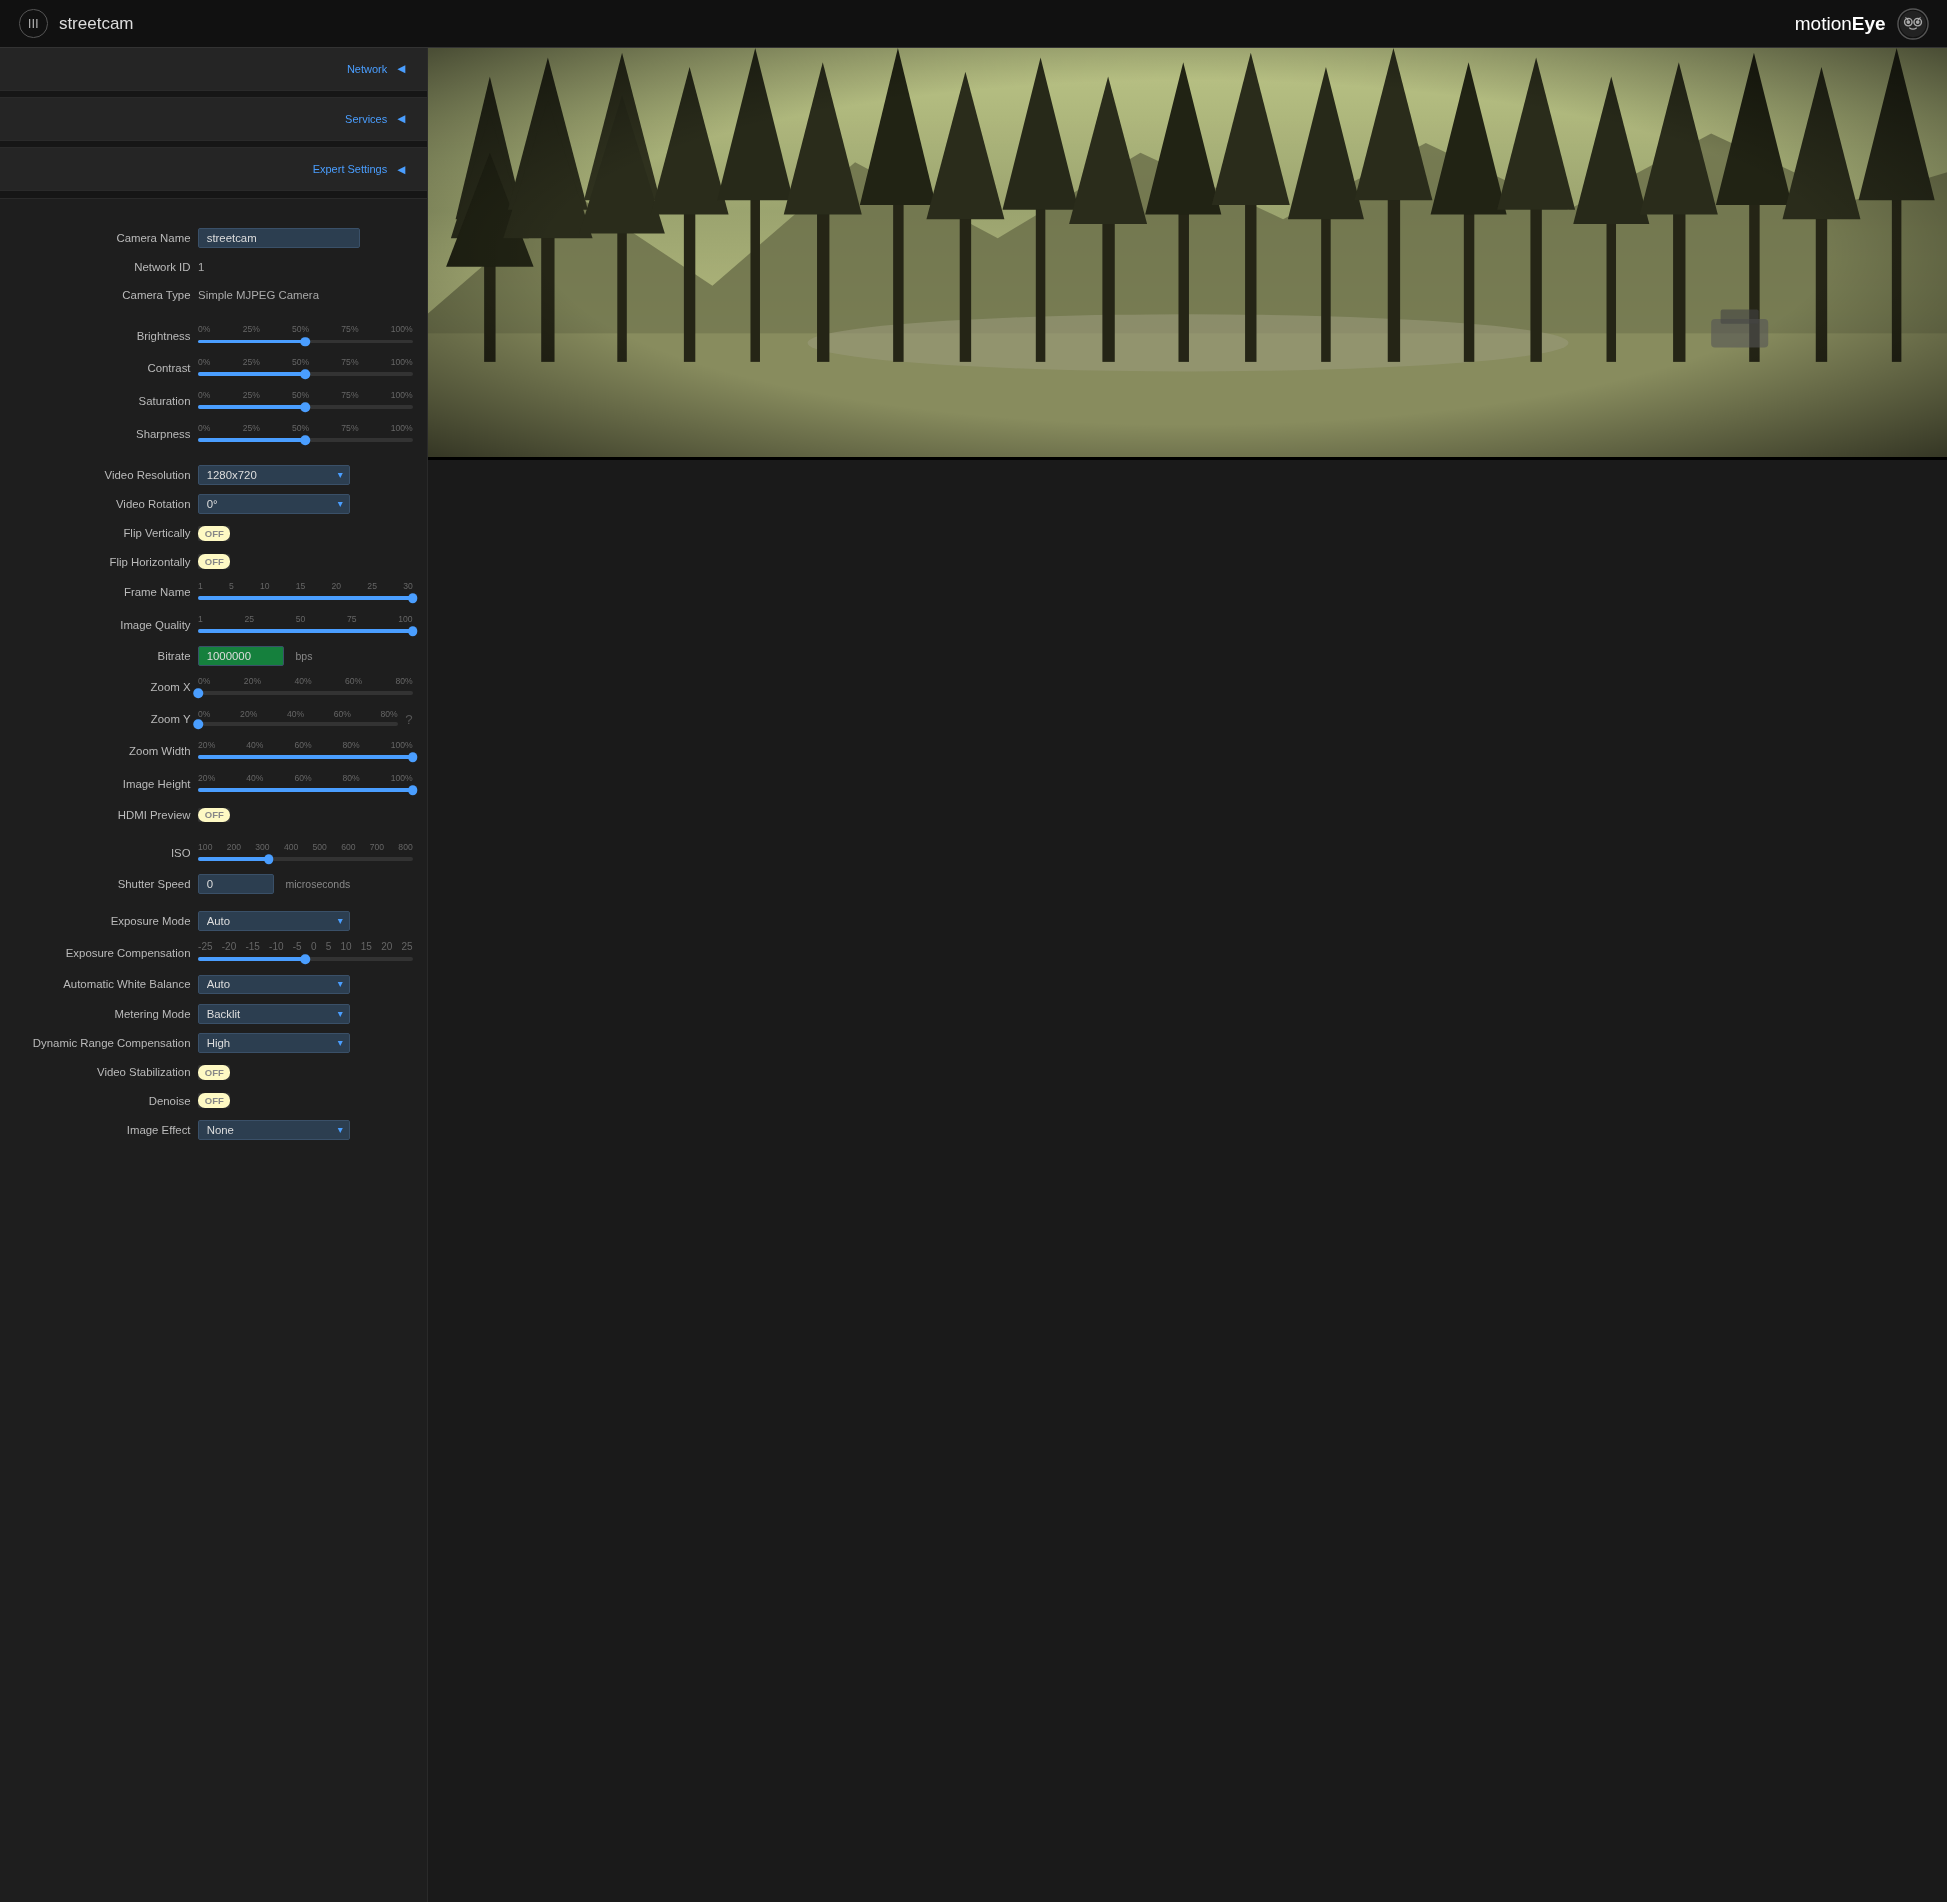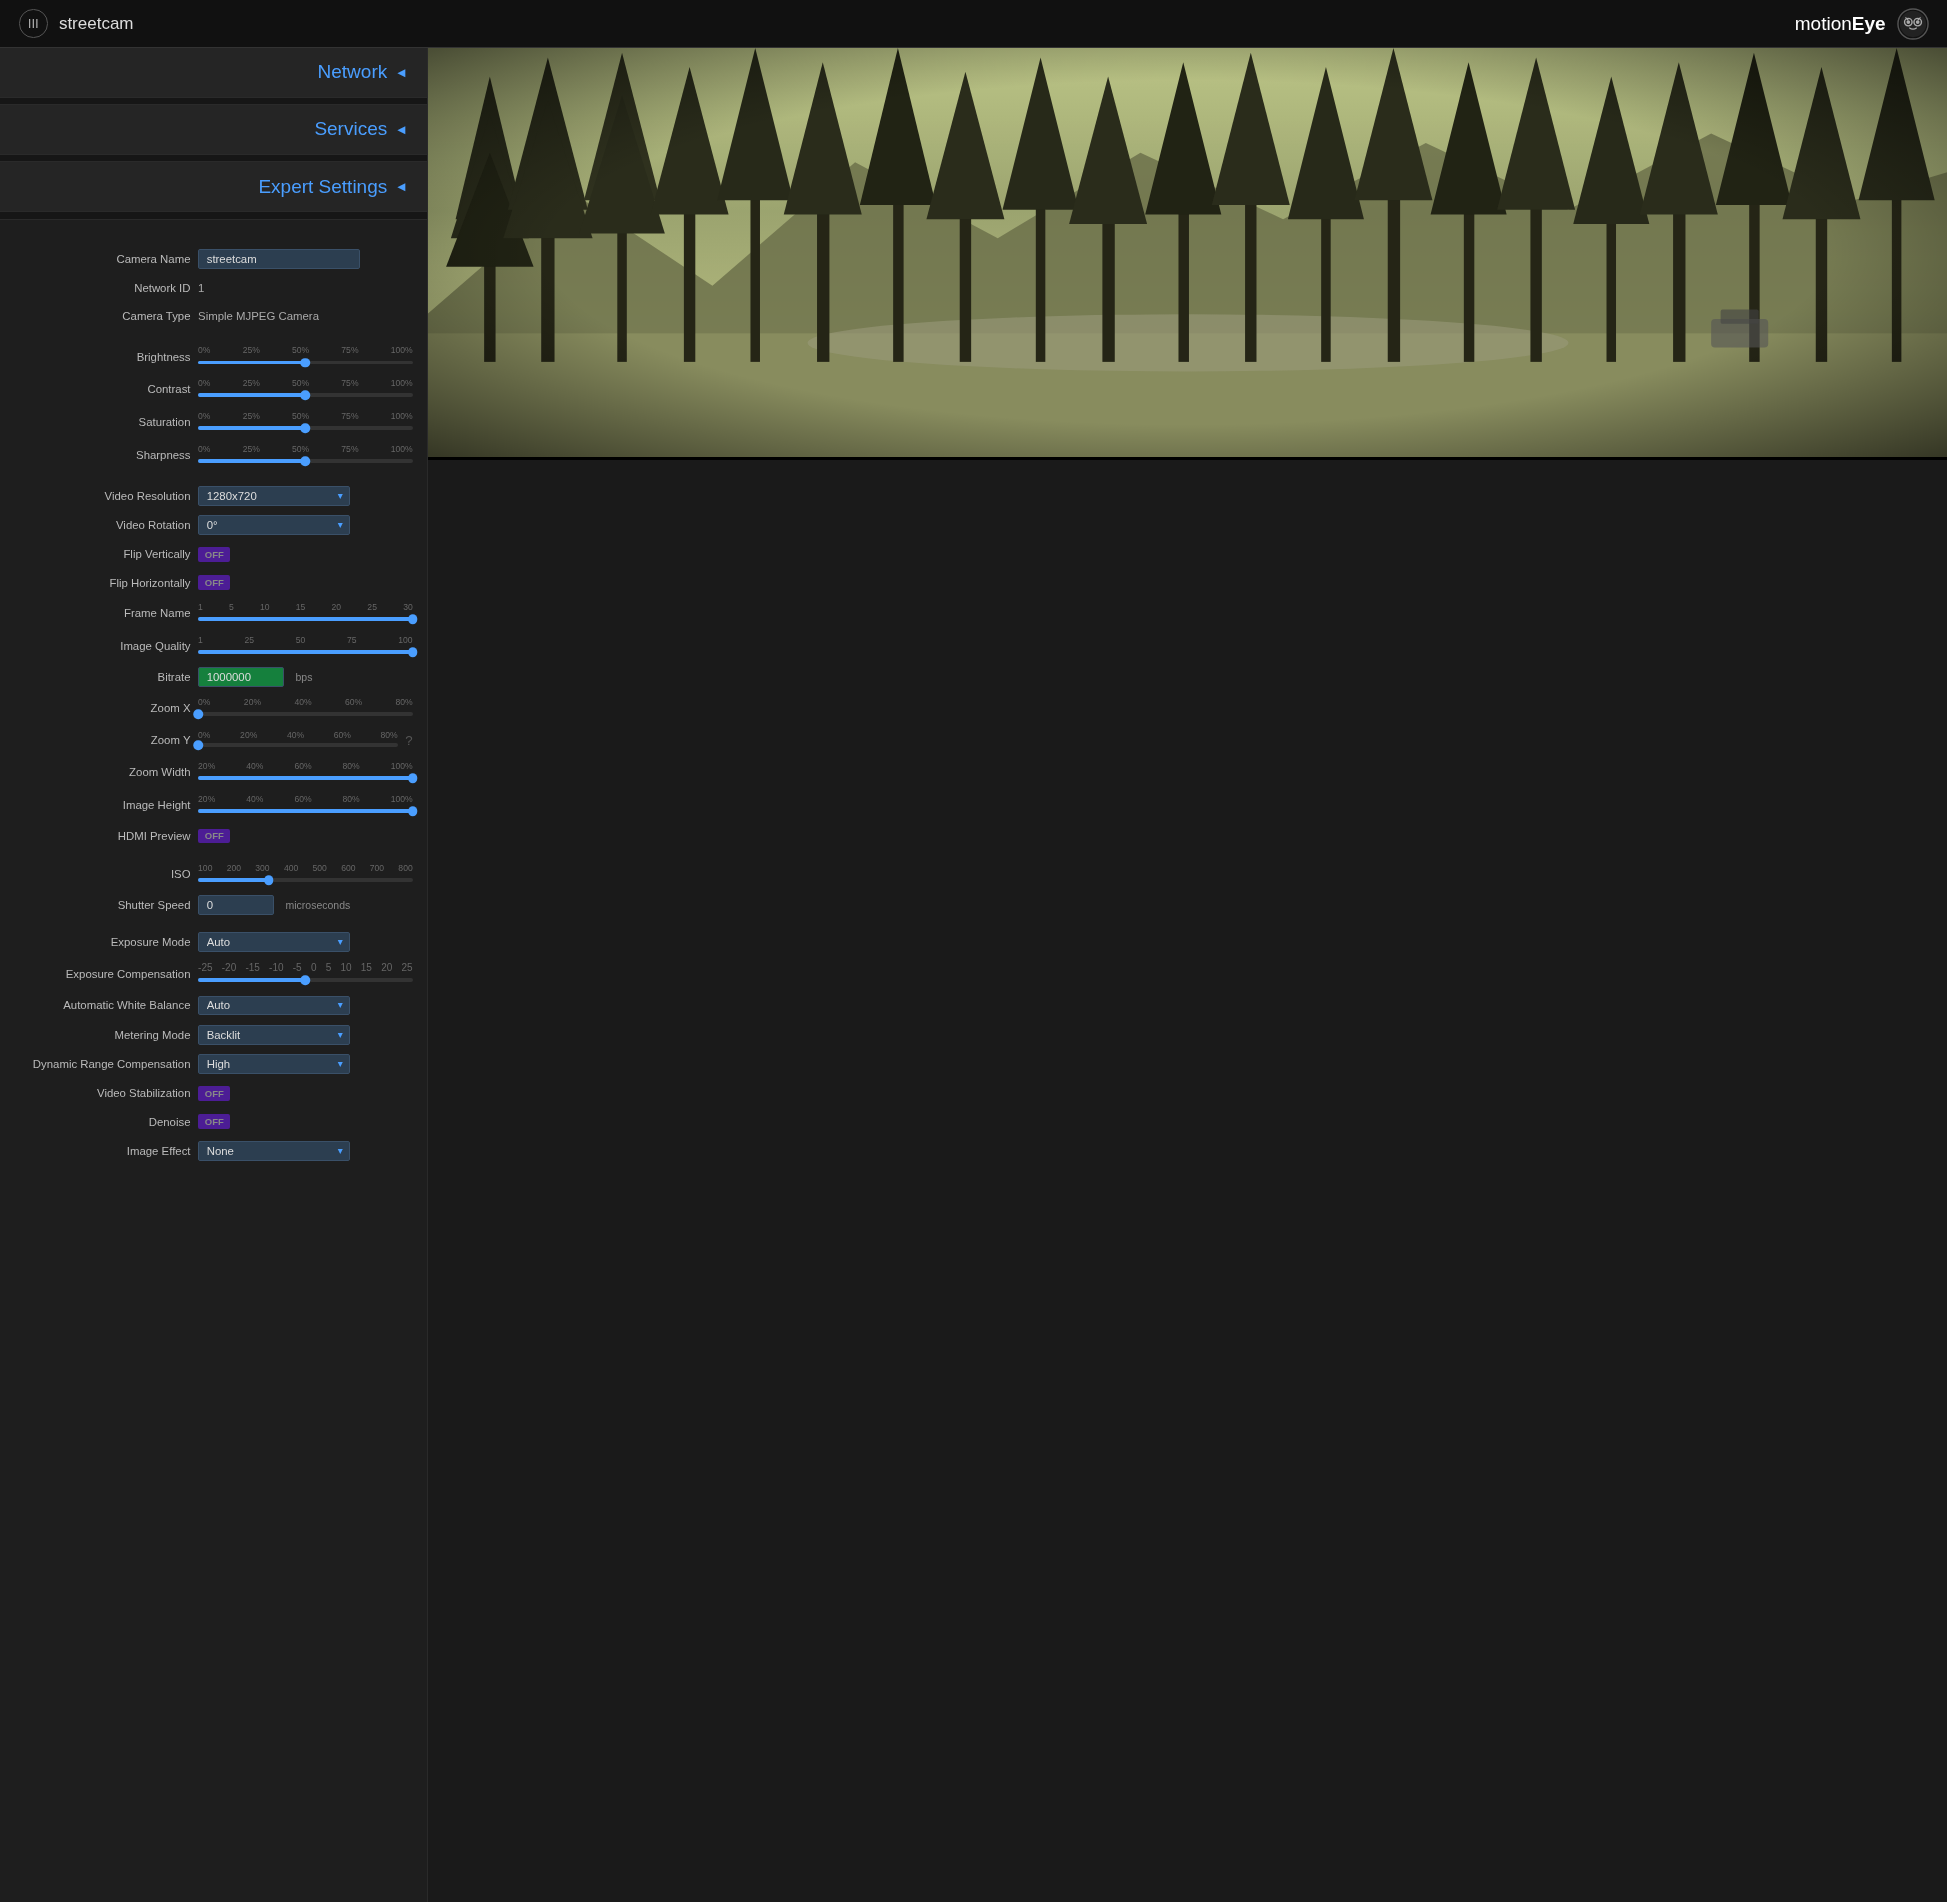--- a/index.html
+++ b/index.html
@@ -76,21 +76,21 @@
       align-items: center;
       justify-content: flex-end;
       padding: 13.3px 19px;
       background: #252525;
       border-bottom: 1px solid #2a2a2a;
       cursor: pointer;
       gap: 7.6px;
     }
     .section-header-label {
       color: #4a9eff;
-      font-size: 19px;
+      font-size: 11px;
       padding-left: 7px;
     }
     .section-arrow {
       color: #4a9eff;
       font-size: 13.3px;
     }
     .section-divider {
       height: 7.6px;
       background: #161616;
       border-bottom: 1px solid #2a2a2a;
@@ -198,22 +198,23 @@
       display: inline-flex;
       align-items: center;
       background: #333;
       border-radius: 1.9px;
       overflow: hidden;
       font-size: 9.5px;
       font-weight: 700;
     }
     .toggle-off {
       padding: 1.9px 6.7px;
-      background: #4c1d95;
+      background: #fef9c3;
       color: #888;
+      border-radius: 7px;
     }
 
     
     .select-field {
       background: #2c3e50;
       border: 1px solid #3a5068;
       color: #ddd;
       padding: 2.9px 23px 2.9px 7.6px;
       font-size: 11.4px;
       border-radius: 1.9px;

